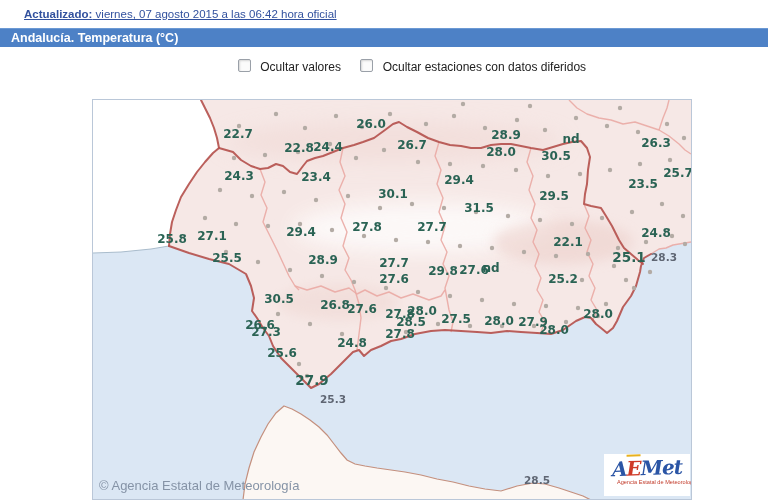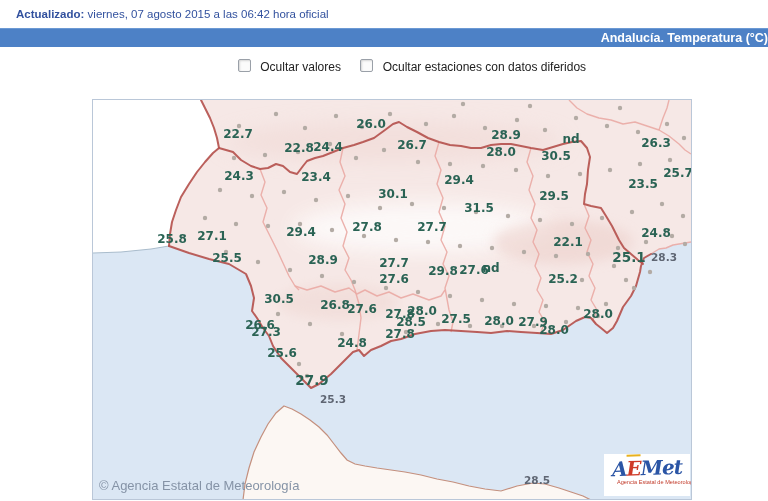--- a/index.html
+++ b/index.html
@@ -1,25 +1,25 @@
 <!DOCTYPE html>
 <html style="--sea: #dbe7f4; --land: #f6e8e6; --region_border: #b5524e; --province_border: #eaaaa4; --station_label: #2a6354; --deferred_label: #5f6673; --dot: #b3aba4; --morocco_line: #c4907e;"><head>
 <meta charset="utf-8">
 <style>
   html,body{margin:0;padding:0;}
   body{
     width:768px;height:501px;position:relative;background:#ffffff;
     font-family:"Liberation Sans",sans-serif;overflow:hidden;
   }
-  .header{padding:7px 0 0 16px;font-size:11.5px;color:#32519e;line-height:15px;}
+  .header{padding:7px 0 0 24px;font-size:11.5px;color:#32519e;line-height:15px;text-decoration:underline;}
   .header b{font-weight:bold;}
   .titlebar{
     margin-top:6px;height:19px;background:#4d81c6;color:#ffffff;
     font-weight:bold;font-size:12.5px;line-height:19px;padding-left:11px;
-    border-top:1px solid #6b99d4;box-sizing:border-box;text-align:right;
+    border-top:1px solid #6b99d4;box-sizing:border-box;
   }
   .controls{margin-top:12px;text-align:center;padding-left:56px;font-size:12px;color:#222222;}
   .controls label{vertical-align:middle;}
   .cb{
     -webkit-appearance:none;appearance:none;width:13px;height:13px;
     border:1px solid #9aa0a8;background:#fbfbfb;border-radius:2px;
     box-shadow:inset 1px 1px 2px rgba(0,0,0,.15);vertical-align:-2px;margin:0 6px 0 0;cursor:pointer;
   }
   .cb2{margin-left:16px;}
   .map{

